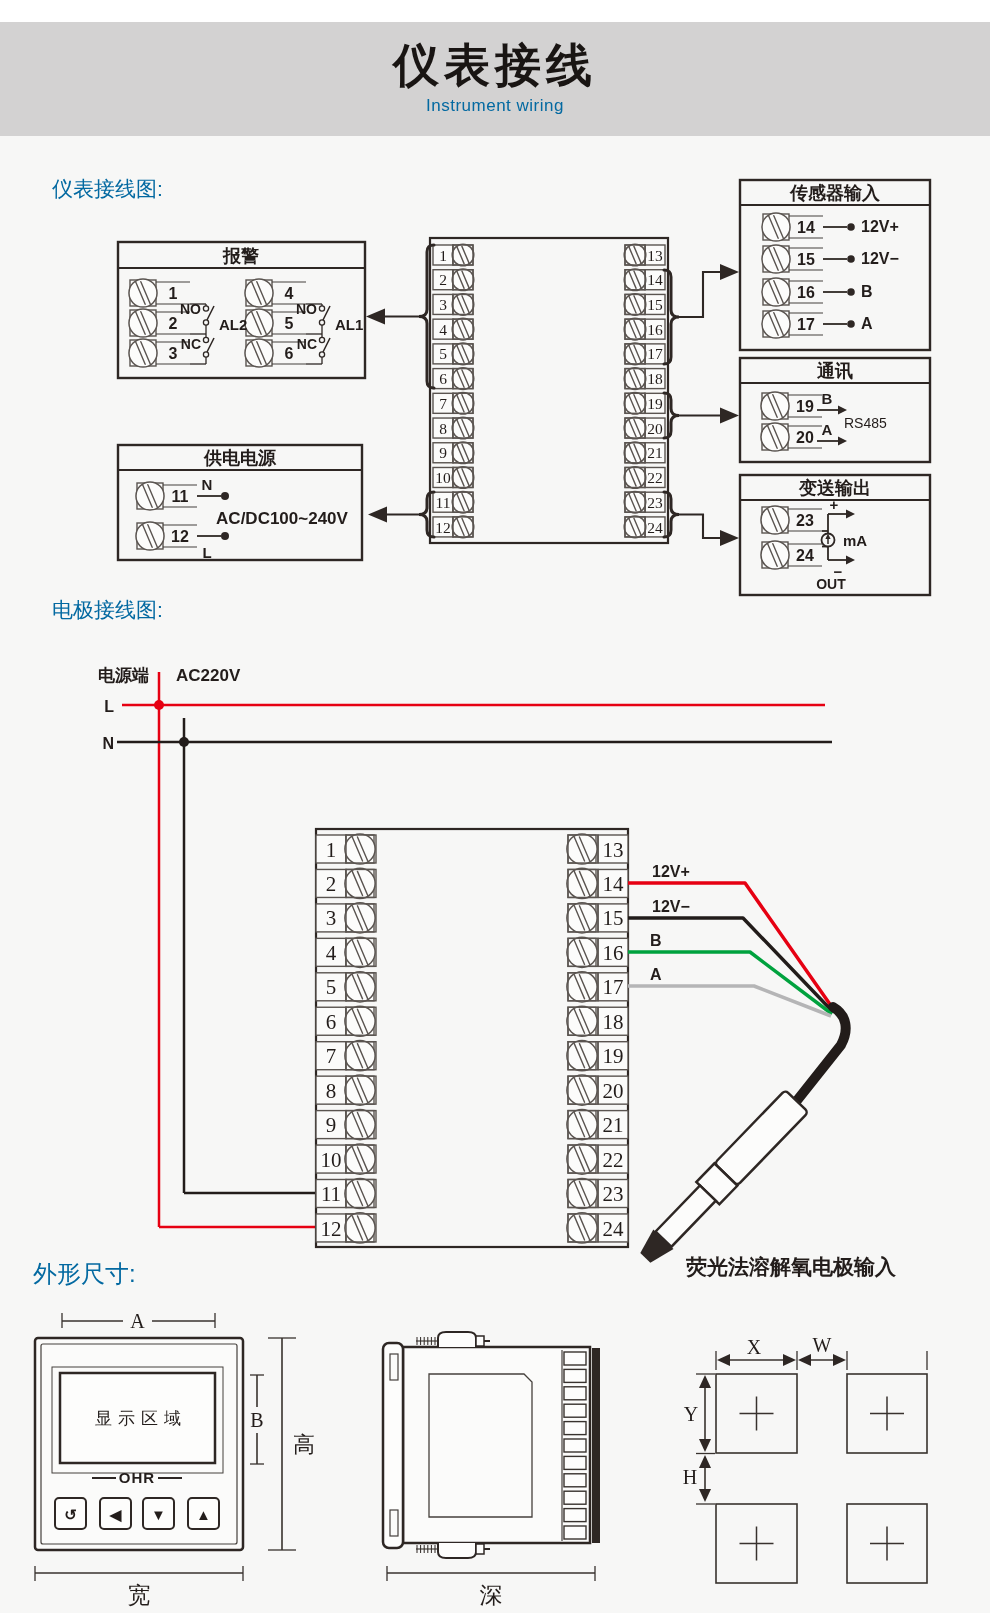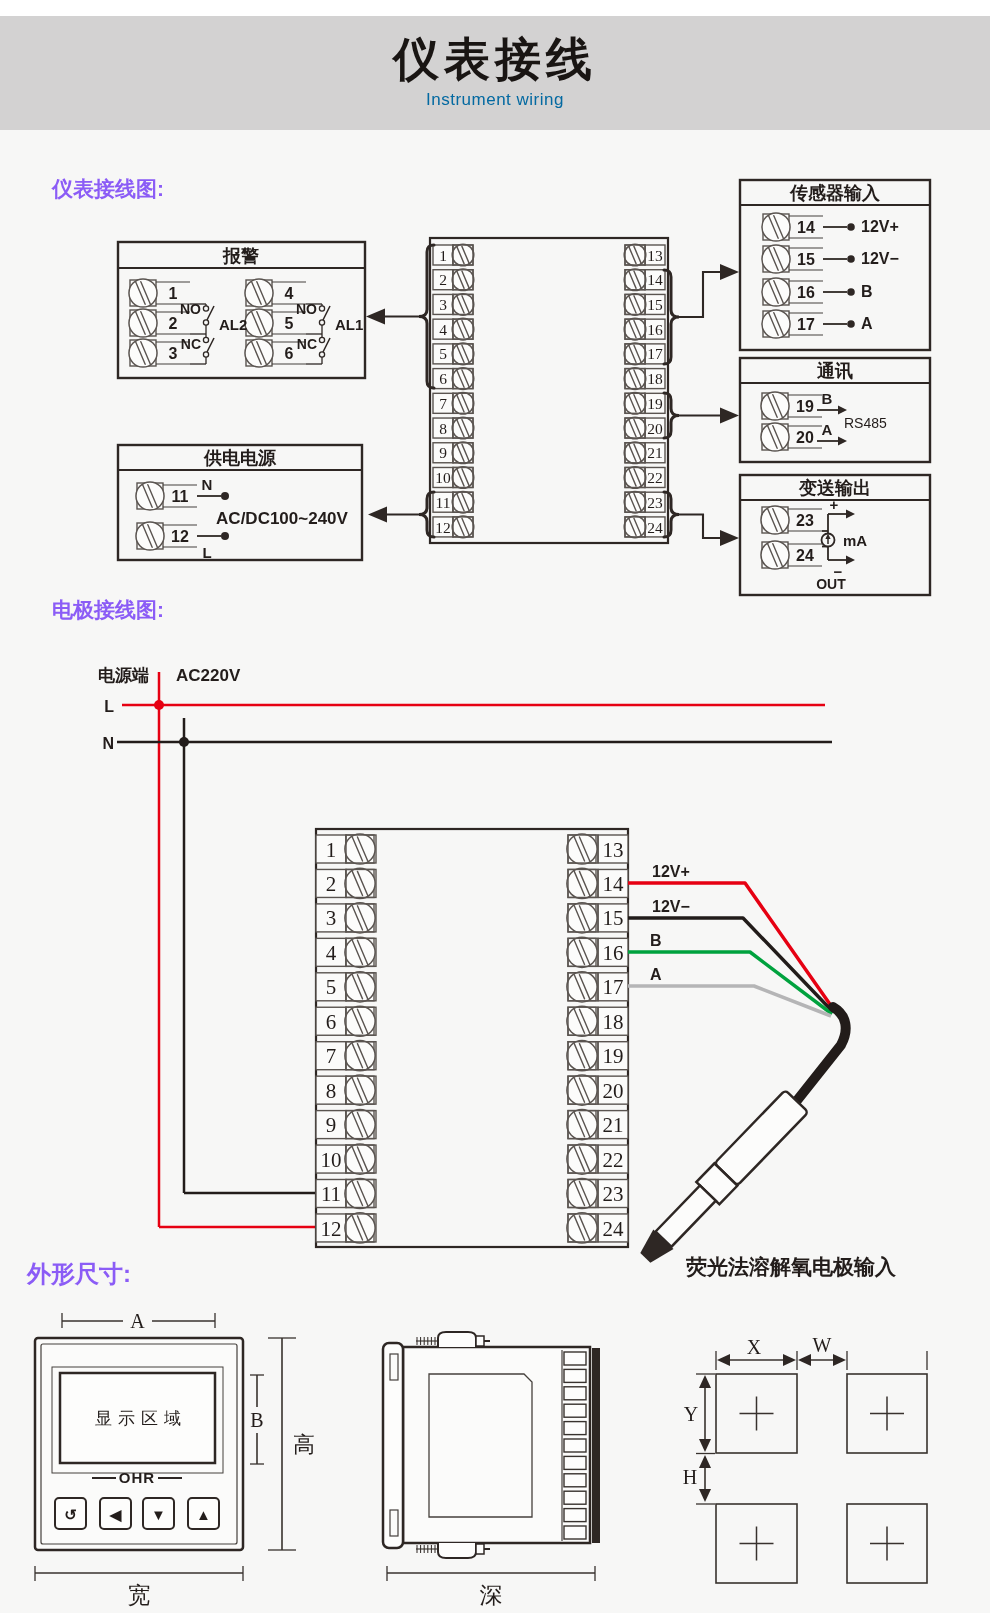--- a/index.html
+++ b/index.html
@@ -1,26 +1,26 @@
 <!DOCTYPE html>
 <html><head>
 <meta charset="utf-8">
 <style>
   html,body{margin:0;padding:0;}
   body{width:990px;height:1613px;background:#f7f7f6;position:relative;
        font-family:"Liberation Sans",sans-serif;color:#241e1c;}
   .topstrip{position:absolute;left:0;top:0;width:990px;height:30px;background:#ffffff;}
-  .banner{position:absolute;left:0;top:16px;width:990px;height:114px;background:#d3d2d2;
+  .banner{position:absolute;left:0;top:22px;width:990px;height:114px;background:#d3d2d2;
           display:flex;flex-direction:column;align-items:center;justify-content:center;}
   .banner-title{font-size:46px;font-weight:700;letter-spacing:5px;color:#191513;line-height:1;}
   .banner-subtitle{font-size:17px;color:#0369a1;margin-top:8px;letter-spacing:.5px;}
-  .heading{position:absolute;font-weight:700;color:#8b5cf6;white-space:nowrap;}
+  .heading{position:absolute;font-weight:400;color:#0369a1;white-space:nowrap;}
   .h-wiring{left:52px;top:175px;font-size:21px;}
   .h-electrode{left:52px;top:596px;font-size:21px;}
-  .h-dims{left:27px;top:1258px;font-size:24px;}
+  .h-dims{left:33px;top:1258px;font-size:24px;}
   svg.art{position:absolute;left:0;top:0;}
   
   .box{fill:none;stroke:#2e2724;stroke-width:2.4px;}
   .sep{stroke:#2e2724;stroke-width:2px;}
   .blockrect{fill:none;stroke:#2e2724;stroke-width:2.2px;}
   .cell{fill:#fbfbfa;stroke:#5a5450;stroke-width:1.4px;}
   .screwc{fill:#fcfcfb;stroke:#5a5450;stroke-width:1.5px;}
   .slot{stroke:#5a5450;stroke-width:1.4px;stroke-linecap:round;}
   .thin{stroke:#45403c;stroke-width:1.2px;}
   .wire{stroke:#2e2724;stroke-width:2.1px;fill:none;}

